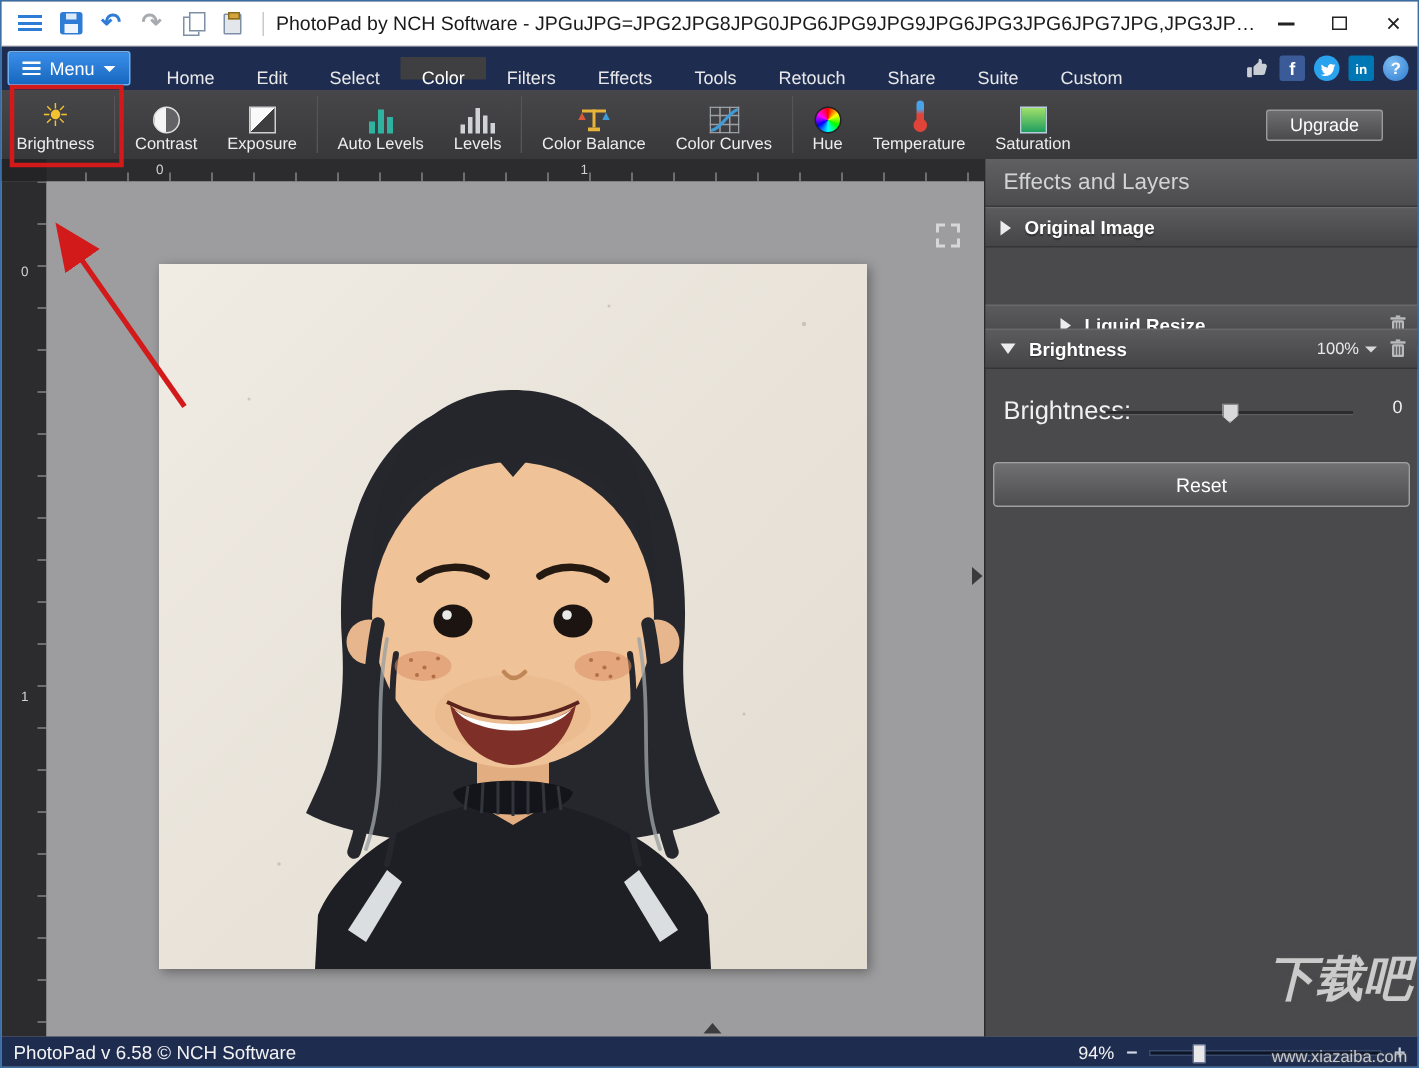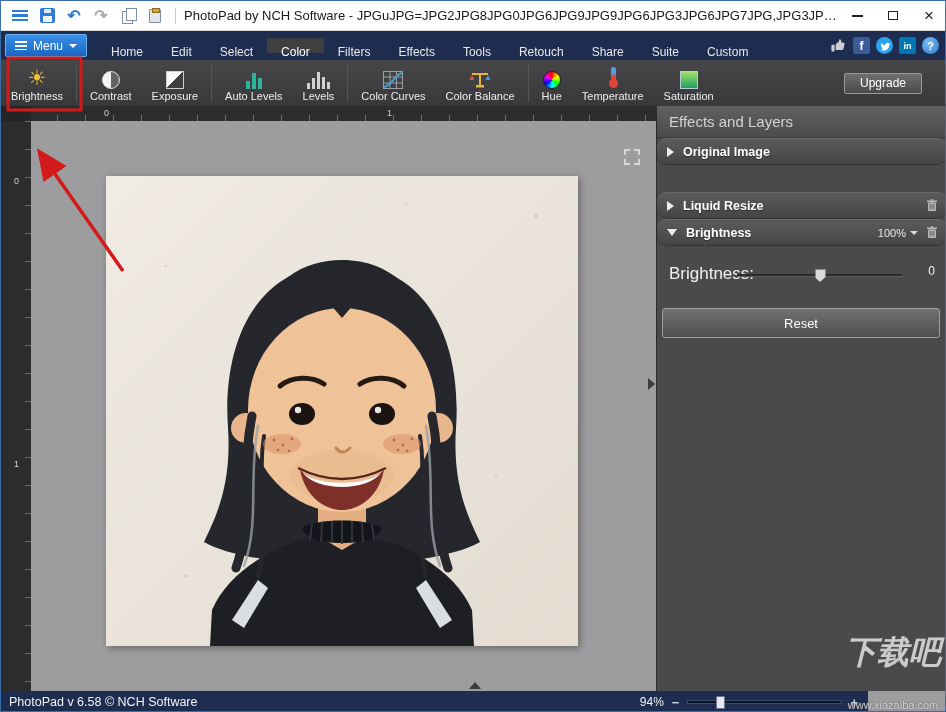--- a/index.html
+++ b/index.html
@@ -81,38 +81,38 @@
   .canvas { position:absolute; left:30px; top:15px; width:625px; height:570px; background:#9d9d9f; }
   .photo { position:absolute; left:75px; top:55px; width:472px; height:470px; box-shadow:2px 2px 7px rgba(0,0,0,0.35); background:#efeae2; }
   .photo svg { display:block; width:472px; height:470px; }
   .expand-icon { position:absolute; right:14px; top:26px; width:20px; height:20px; opacity:0.85; }
   .scroll-up { position:absolute; left:438px; bottom:2px; width:0; height:0; border-left:6px solid transparent; border-right:6px solid transparent; border-bottom:7px solid #3c3c3e; }
   .panel-arrow { position:absolute; right:1px; top:272px; width:0; height:0; border-top:6px solid transparent; border-bottom:6px solid transparent; border-left:7px solid #3a3a3c; }
 
   
   .sidepanel { position:absolute; left:655px; top:0; width:291px; height:585px; background:#4a4a4c; border-left:1px solid #2b2b2d; }
   .panel-header { position:absolute; left:0; top:0; width:100%; height:32px; background:linear-gradient(#606062,#4c4c4e); border-bottom:1px solid #3a3a3c; color:#d2d3d5; font-size:15px; line-height:31px; padding-left:12px; }
-  .layer-row { position:absolute; left:0; width:100%; height:27px; background:linear-gradient(#5b5b5d,#454547); border-top:1px solid #69696b; border-bottom:1px solid #343436; display:flex; align-items:center; cursor:default;border-radius:10px; }
+  .layer-row { position:absolute; left:0; width:100%; height:27px; background:linear-gradient(#5b5b5d,#454547); border-top:1px solid #69696b; border-bottom:1px solid #343436; display:flex; align-items:center; cursor:default; }
   .tri { width:0; height:0; margin-left:10px; }
   .tri.right { border-left:7px solid #ececee; border-top:5px solid transparent; border-bottom:5px solid transparent; }
   .tri.down { border-top:7px solid #ececee; border-left:5px solid transparent; border-right:5px solid transparent; }
   .layer-label { margin-left:9px; font-size:12.5px; font-weight:bold; color:#ffffff; text-shadow:0 1px 1px rgba(0,0,0,0.4); }
   .row-right { margin-left:auto; display:flex; align-items:center; gap:8px; padding-right:9px; }
   .opacity-dd { display:flex; align-items:center; gap:4px; color:#e8e8ea; font-size:11px; }
   .opacity-caret { width:0; height:0; border-left:4px solid transparent; border-right:4px solid transparent; border-top:4px solid #d8d8da; }
   .trash { display:flex; }
 
   .ctrl-label { position:absolute; left:12px; top:158px; font-size:17px; color:#f0f0f2; }
   .slider-track { position:absolute; left:80px; top:168px; width:165px; height:3px; background:#2c2c2e; border-bottom:1px solid #5f5f61; }
   .slider-handle { position:absolute; left:50%; top:-5px; width:11px; height:13px; margin-left:-5px; background:#d9d9db; border:1px solid #8a8a8c; clip-path:polygon(0 0,100% 0,100% 62%,50% 100%,0 62%); }
   .ctrl-value { position:absolute; right:12px; top:158px; font-size:12px; color:#f0f0f2; }
   .reset-btn { position:absolute; left:5px; right:7px; top:202px; height:30px; background:linear-gradient(#707072,#4e4e50); border:1px solid #9f9fa1; border-radius:3px; color:#fff; font-size:13px; font-family:"Liberation Sans", sans-serif; }
 
   
-  .statusbar { position:absolute; left:0; top:690px; width:867px; height:22px; background:#1e2d4f; display:flex; align-items:center; }
+  .statusbar { position:absolute; left:0; top:690px; width:946px; height:22px; background:#1e2d4f; display:flex; align-items:center; }
   .status-left { padding-left:8px; font-size:12.5px; color:#f2f2f4; }
   .zoom-group { margin-left:auto; display:flex; align-items:center; gap:8px; padding-right:10px; }
   .zoom-label { font-size:12px; color:#f2f2f4; }
   .zoom-minus::before { content:"\2212"; color:#cfd6e4; font-size:13px; font-weight:bold; }
   .zoom-plus::before { content:"+"; color:#cfd6e4; font-size:13px; font-weight:bold; }
   .zoom-track { position:relative; width:155px; height:4px; background:#0c1526; border:1px solid #39496b; }
   .zoom-handle { position:absolute; left:18%; top:-5px; width:9px; height:13px; background:#e8e8ea; border:1px solid #6a7694; border-radius:1px; }
 
   
   .annotation { position:absolute; left:0; top:0; width:946px; height:712px; pointer-events:none; z-index:40; }
@@ -228,47 +228,47 @@
             <i style="height:17px"></i>
             <i style="height:12px"></i>
             <i style="height:7px"></i>
           </span>
         </span>
       <span class="tlabel">Levels</span>
     </div>
     <div class="tool-sep"></div>
     <div class="tool-btn">
       <span class="ticon">
+        <svg width="22" height="19" viewBox="0 0 22 19">
+            <line x1="3" y1="4" x2="19" y2="4" stroke="#e8b339" stroke-width="2"></line>
+            <line x1="11" y1="3" x2="11" y2="15" stroke="#e8b339" stroke-width="2"></line>
+            <rect x="7" y="15" width="8" height="2.5" fill="#e8b339"></rect>
+            <path d="M3 5 L0.5 10 L5.5 10 Z" fill="#d85a3a"></path>
+            <path d="M19 5 L16.5 10 L21.5 10 Z" fill="#3f9bd8"></path>
+          </svg>
+      </span>
+      <span class="tlabel">Color Balance</span>
+    </div>
+    <div class="tool-btn">
+      <span class="ticon">
         <svg width="20" height="18" viewBox="0 0 20 18">
             <g stroke="#9aa0a4" stroke-width="1">
               <line x1="0.5" y1="0" x2="0.5" y2="18"></line>
               <line x1="7" y1="0" x2="7" y2="18"></line>
               <line x1="13.5" y1="0" x2="13.5" y2="18"></line>
               <line x1="19.5" y1="0" x2="19.5" y2="18"></line>
               <line x1="0" y1="0.5" x2="20" y2="0.5"></line>
               <line x1="0" y1="6" x2="20" y2="6"></line>
               <line x1="0" y1="12" x2="20" y2="12"></line>
               <line x1="0" y1="17.5" x2="20" y2="17.5"></line>
             </g>
             <path d="M1 16 C 8 15 12 4 19 2" stroke="#3f9bd8" stroke-width="2" fill="none"></path>
           </svg>
       </span>
       <span class="tlabel">Color Curves</span>
-    </div>
-    <div class="tool-btn">
-      <span class="ticon">
-        <svg width="22" height="19" viewBox="0 0 22 19">
-            <line x1="3" y1="4" x2="19" y2="4" stroke="#e8b339" stroke-width="2"></line>
-            <line x1="11" y1="3" x2="11" y2="15" stroke="#e8b339" stroke-width="2"></line>
-            <rect x="7" y="15" width="8" height="2.5" fill="#e8b339"></rect>
-            <path d="M3 5 L0.5 10 L5.5 10 Z" fill="#d85a3a"></path>
-            <path d="M19 5 L16.5 10 L21.5 10 Z" fill="#3f9bd8"></path>
-          </svg>
-      </span>
-      <span class="tlabel">Color Balance</span>
     </div>
     <div class="tool-sep"></div>
     <div class="tool-btn">
       <span class="ticon">
           <span class="wheel"></span>
         </span>
       <span class="tlabel">Hue</span>
     </div>
     <div class="tool-btn">
       <span class="ticon">
@@ -389,21 +389,21 @@
 
     <div class="sidepanel">
       <div class="panel-header">Effects and Layers</div>
 
       <div class="layer-row" style="top:32px;">
         <span class="tri right"></span>
         <span class="layer-label">Original Image</span>
       </div>
 
 
-      <div class="layer-row" style="top:86px;">
+      <div class="layer-row" style="top:97px;padding-left:40px;">
         <span class="tri right"></span>
         <span class="layer-label">Liquid Resize</span>
         <span class="row-right">
           <span class="trash">
             <svg width="12" height="13" viewBox="0 0 12 13">
                 <rect x="2" y="3.5" width="8" height="8.5" rx="1" fill="#b9babc"></rect>
                 <rect x="1" y="1.5" width="10" height="1.6" fill="#b9babc"></rect>
                 <rect x="4.5" y="0.3" width="3" height="1.4" fill="#b9babc"></rect>
                 <g stroke="#58585a" stroke-width="1">
                   <line x1="4" y1="5" x2="4" y2="10.5"></line>

